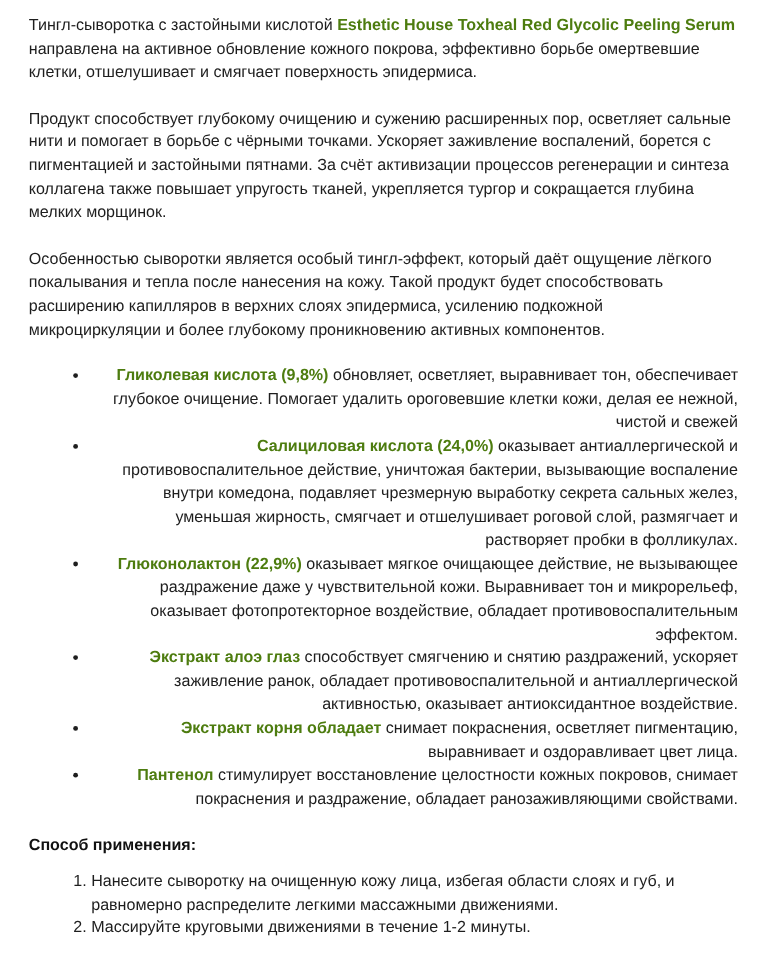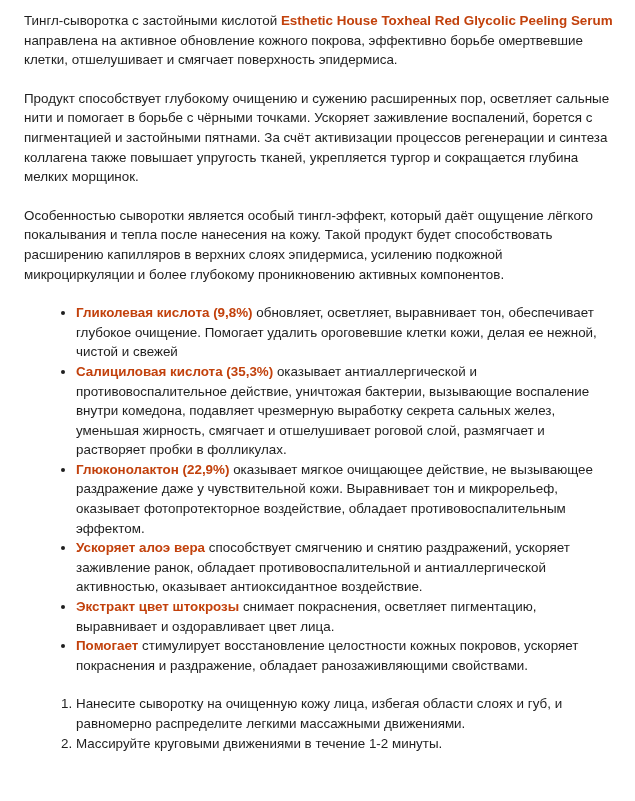--- a/index.html
+++ b/index.html
@@ -3,45 +3,46 @@
 <meta charset="utf-8">
 <style>
   html, body { margin: 0; padding: 0; background: #ffffff; }
   body {
     width: 635px; height: 801px; overflow: hidden;
     font-family: "Liberation Sans", "DejaVu Sans", sans-serif;
     font-size: 13.4px; line-height: 19.6px; color: #1e1e1e;
   }
   .doc { padding: 11px 20px 0 24px; }
   p { margin: 0 0 19px 0; }
-  b { font-weight: bold; color: #c2410c; }
+  b { font-weight: bold; color: #4d7c0f; }
   h4 { margin: 0 0 10px 0; font-size: 13.4px; font-weight: bold; color: #111; }
-  ul.comp { margin: 0 0 19px 0; padding-left: 52px; }
+  ul.comp { margin: 0 0 19px 0; padding-left: 52px; text-align: right; }
   ul.comp li { margin: 0; padding-left: 0; list-style: disc; }
   ol.steps { margin: 0 0 19px 0; padding-left: 52px; }
   ol.steps li { margin: 0; }
 </style>
 </head>
 <body>
 
 <div class="doc">
   <p><span>Тингл-сыворотка с застойными кислотой </span><b>Esthetic House Toxheal Red Glycolic Peeling Serum</b><span> направлена на активное обновление кожного покрова, эффективно борьбе омертвевшие клетки, отшелушивает и смягчает поверхность эпидермиса.</span></p>
 
   <p>Продукт способствует глубокому очищению и сужению расширенных пор, осветляет сальные нити и помогает в борьбе с чёрными точками. Ускоряет заживление воспалений, борется с пигментацией и застойными пятнами. За счёт активизации процессов регенерации и синтеза коллагена также повышает упругость тканей, укрепляется тургор и сокращается глубина мелких морщинок.</p>
 
   <p>Особенностью сыворотки является особый тингл-эффект, который даёт ощущение лёгкого покалывания и тепла после нанесения на кожу. Такой продукт будет способствовать расширению капилляров в верхних слоях эпидермиса, усилению подкожной микроциркуляции и более глубокому проникновению активных компонентов.</p>
 
   <ul class="comp">
     <li><b>Гликолевая кислота (9,8%)</b><span> обновляет, осветляет, выравнивает тон, обеспечивает глубокое очищение. Помогает удалить ороговевшие клетки кожи, делая ее нежной, чистой и свежей</span></li>
-    <li><b>Салициловая кислота (35,3%)</b><span> оказывает антиаллергической и противовоспалительное действие, уничтожая бактерии, вызывающие воспаление внутри комедона, подавляет чрезмерную выработку секрета сальных желез, уменьшая жирность, смягчает и отшелушивает роговой слой, размягчает и растворяет пробки в фолликулах.</span></li>
+    <li><b>Салициловая кислота (24,0%)</b><span> оказывает антиаллергической и противовоспалительное действие, уничтожая бактерии, вызывающие воспаление внутри комедона, подавляет чрезмерную выработку секрета сальных желез, уменьшая жирность, смягчает и отшелушивает роговой слой, размягчает и растворяет пробки в фолликулах.</span></li>
     <li><b>Глюконолактон (22,9%)</b><span> оказывает мягкое очищающее действие, не вызывающее раздражение даже у чувствительной кожи. Выравнивает тон и микрорельеф, оказывает фотопротекторное воздействие, обладает противовоспалительным эффектом.</span></li>
-    <li><b>Ускоряет алоэ вера</b><span> способствует смягчению и снятию раздражений, ускоряет заживление ранок, обладает противовоспалительной и антиаллергической активностью, оказывает антиоксидантное воздействие.</span></li>
-    <li><b>Экстракт цвет штокрозы</b><span> снимает покраснения, осветляет пигментацию, выравнивает и оздоравливает цвет лица.</span></li>
-    <li><b>Помогает</b><span> стимулирует восстановление целостности кожных покровов, ускоряет покраснения и раздражение, обладает ранозаживляющими свойствами.</span></li>
+    <li><b>Экстракт алоэ глаз</b><span> способствует смягчению и снятию раздражений, ускоряет заживление ранок, обладает противовоспалительной и антиаллергической активностью, оказывает антиоксидантное воздействие.</span></li>
+    <li><b>Экстракт корня обладает</b><span> снимает покраснения, осветляет пигментацию, выравнивает и оздоравливает цвет лица.</span></li>
+    <li><b>Пантенол</b><span> стимулирует восстановление целостности кожных покровов, снимает покраснения и раздражение, обладает ранозаживляющими свойствами.</span></li>
   </ul>
 
+  <h4>Способ применения:</h4>
   <ol class="steps">
     <li>Нанесите сыворотку на очищенную кожу лица, избегая области слоях и губ, и равномерно распределите легкими массажными движениями.</li>
     <li>Массируйте круговыми движениями в течение 1-2 минуты.</li>
 
   </ol>
 
 </div>
 
 </body></html>

